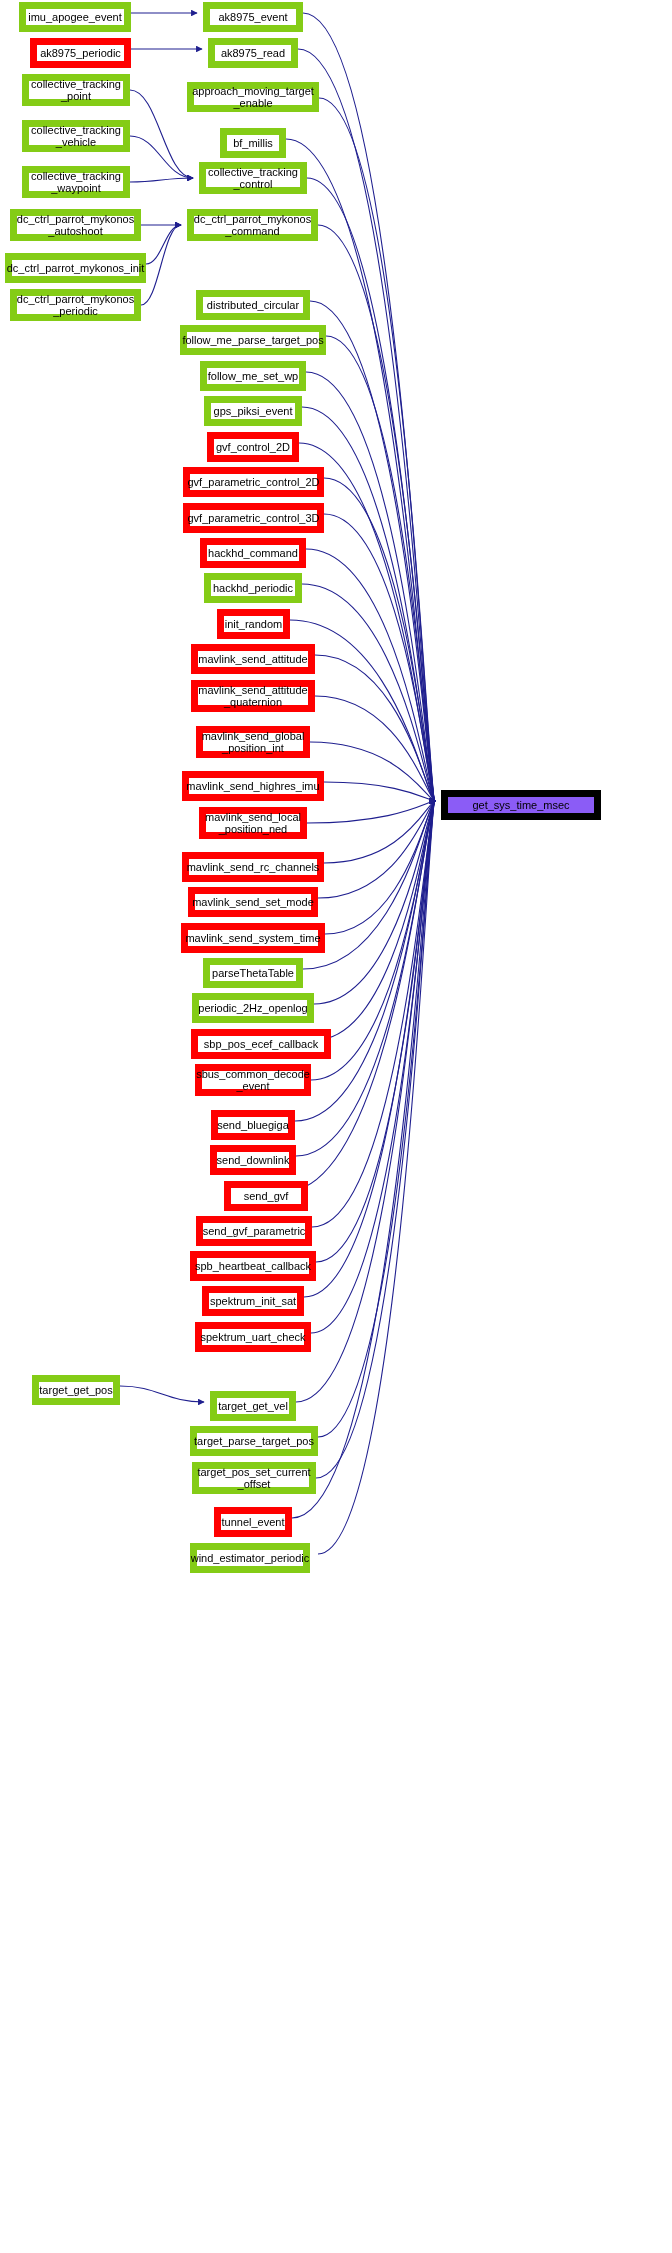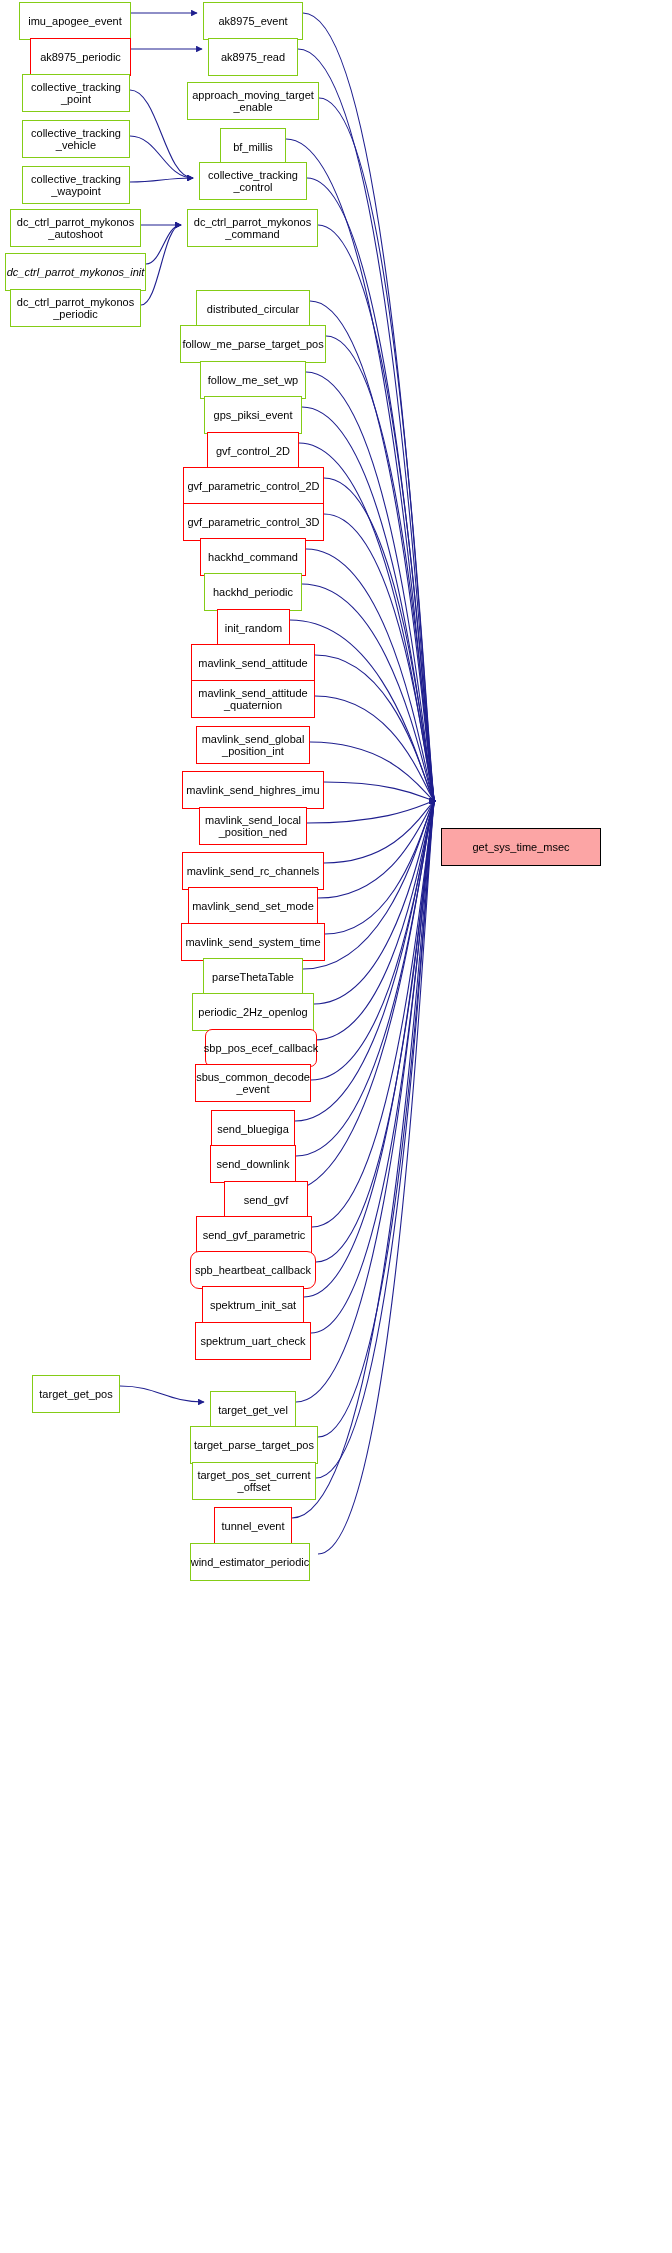--- a/index.html
+++ b/index.html
@@ -20,39 +20,38 @@
     position: absolute;
     top: 0;
     left: 0;
     width: 672px;
     height: 2253px;
     pointer-events: none;
   }
   .node {
     position: absolute;
     box-sizing: border-box;
-    border: 1px solid #84cc16;
+    border: 7px solid #84cc16;
     background: #ffffff;
     color: #000000;
     font-size: 11px;
     line-height: 12px;
     display: flex;
     align-items: center;
     justify-content: center;
     text-align: center;
     white-space: pre-line;
-    padding: 18px 2px;
+    padding: 8px 2px;
   }
   .node.red {
     border-color: #ff0000;
   }
   .node.target {
-    background: #fca5a5;
+    background: #8b5cf6;
     border-color: #000000;
-    margin-top: 38px;
   }
 </style>
 </head>
 <body>
 
 <div id="graph">
   <svg id="edges" viewBox="0 0 672 2253">
     <defs>
       <marker id="arrow" viewBox="0 0 10 10" refX="9" refY="5" markerWidth="6" markerHeight="6" orient="auto-start-reverse">
         <path d="M 0 0 L 10 5 L 0 10 z" fill="#1f1f8f"></path>
@@ -122,21 +121,21 @@
 _vehicle</div>
     <div class="node" style="left: 220px; top: 128px; width: 66px; height: 22px;">bf_millis</div>
     <div class="node" style="left: 22px; top: 166px; width: 108px; height: 32px;">collective_tracking
 _waypoint</div>
     <div class="node" style="left: 199px; top: 162px; width: 108px; height: 32px;">collective_tracking
 _control</div>
     <div class="node" style="left: 10px; top: 209px; width: 131px; height: 32px;">dc_ctrl_parrot_mykonos
 _autoshoot</div>
     <div class="node" style="left: 187px; top: 209px; width: 131px; height: 32px;">dc_ctrl_parrot_mykonos
 _command</div>
-    <div class="node" style="left: 5px; top: 253px; width: 141px; height: 22px; font-style: italic;">dc_ctrl_parrot_mykonos_init</div>
+    <div class="node" style="left: 5px; top: 253px; width: 141px; height: 22px;">dc_ctrl_parrot_mykonos_init</div>
     <div class="node" style="left: 10px; top: 289px; width: 131px; height: 32px;">dc_ctrl_parrot_mykonos
 _periodic</div>
     <div class="node" style="left: 196px; top: 290px; width: 114px; height: 22px;">distributed_circular</div>
     <div class="node" style="left: 180px; top: 325px; width: 146px; height: 22px;">follow_me_parse_target_pos</div>
     <div class="node" style="left: 200px; top: 361px; width: 106px; height: 22px;">follow_me_set_wp</div>
     <div class="node" style="left: 204px; top: 396px; width: 98px; height: 22px;">gps_piksi_event</div>
     <div class="node red" style="left: 207px; top: 432px; width: 92px; height: 22px;">gvf_control_2D</div>
     <div class="node red" style="left: 183px; top: 467px; width: 141px; height: 22px;">gvf_parametric_control_2D</div>
     <div class="node red" style="left: 183px; top: 503px; width: 141px; height: 22px;">gvf_parametric_control_3D</div>
     <div class="node red" style="left: 200px; top: 538px; width: 106px; height: 22px;">hackhd_command</div>
@@ -148,28 +147,28 @@
     <div class="node red" style="left: 196px; top: 726px; width: 114px; height: 32px;">mavlink_send_global
 _position_int</div>
     <div class="node red" style="left: 182px; top: 771px; width: 142px; height: 22px;">mavlink_send_highres_imu</div>
     <div class="node red" style="left: 199px; top: 807px; width: 108px; height: 32px;">mavlink_send_local
 _position_ned</div>
     <div class="node red" style="left: 182px; top: 852px; width: 142px; height: 22px;">mavlink_send_rc_channels</div>
     <div class="node red" style="left: 188px; top: 887px; width: 130px; height: 22px;">mavlink_send_set_mode</div>
     <div class="node red" style="left: 181px; top: 923px; width: 144px; height: 22px;">mavlink_send_system_time</div>
     <div class="node" style="left: 203px; top: 958px; width: 100px; height: 26px;">parseThetaTable</div>
     <div class="node" style="left: 192px; top: 993px; width: 122px; height: 22px;">periodic_2Hz_openlog</div>
-    <div class="node red" style="left: 205px; top: 1029px; width: 112px; height: 22px; border-radius: 7px;">sbp_pos_ecef_callback</div>
+    <div class="node red" style="left: 191px; top: 1029px; width: 140px; height: 22px;">sbp_pos_ecef_callback</div>
     <div class="node red" style="left: 195px; top: 1064px; width: 116px; height: 32px;">sbus_common_decode
 _event</div>
     <div class="node red" style="left: 211px; top: 1110px; width: 84px; height: 22px;">send_bluegiga</div>
     <div class="node red" style="left: 210px; top: 1145px; width: 86px; height: 22px;">send_downlink</div>
     <div class="node red" style="left: 224px; top: 1181px; width: 84px; height: 22px;">send_gvf</div>
     <div class="node red" style="left: 196px; top: 1216px; width: 116px; height: 22px;">send_gvf_parametric</div>
-    <div class="node red" style="left: 190px; top: 1251px; width: 126px; height: 22px; border-radius: 9px;">spb_heartbeat_callback</div>
+    <div class="node red" style="left: 190px; top: 1251px; width: 126px; height: 22px;">spb_heartbeat_callback</div>
     <div class="node red" style="left: 202px; top: 1286px; width: 102px; height: 22px;">spektrum_init_sat</div>
     <div class="node red" style="left: 195px; top: 1322px; width: 116px; height: 22px;">spektrum_uart_check</div>
     <div class="node" style="left: 32px; top: 1375px; width: 88px; height: 22px;">target_get_pos</div>
     <div class="node" style="left: 210px; top: 1391px; width: 86px; height: 22px;">target_get_vel</div>
     <div class="node" style="left: 190px; top: 1426px; width: 128px; height: 22px;">target_parse_target_pos</div>
     <div class="node" style="left: 192px; top: 1462px; width: 124px; height: 32px;">target_pos_set_current
 _offset</div>
     <div class="node red" style="left: 214px; top: 1507px; width: 78px; height: 22px;">tunnel_event</div>
     <div class="node" style="left: 190px; top: 1543px; width: 120px; height: 22px;">wind_estimator_periodic</div>
     <div class="node target" style="left: 441px; top: 790px; width: 160px; height: 22px;">get_sys_time_msec</div>

